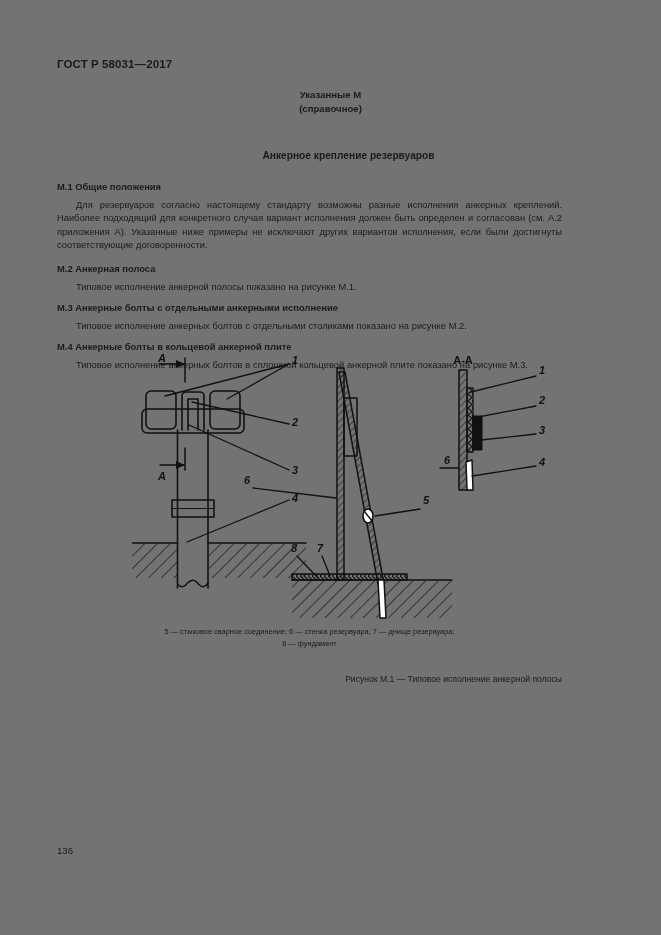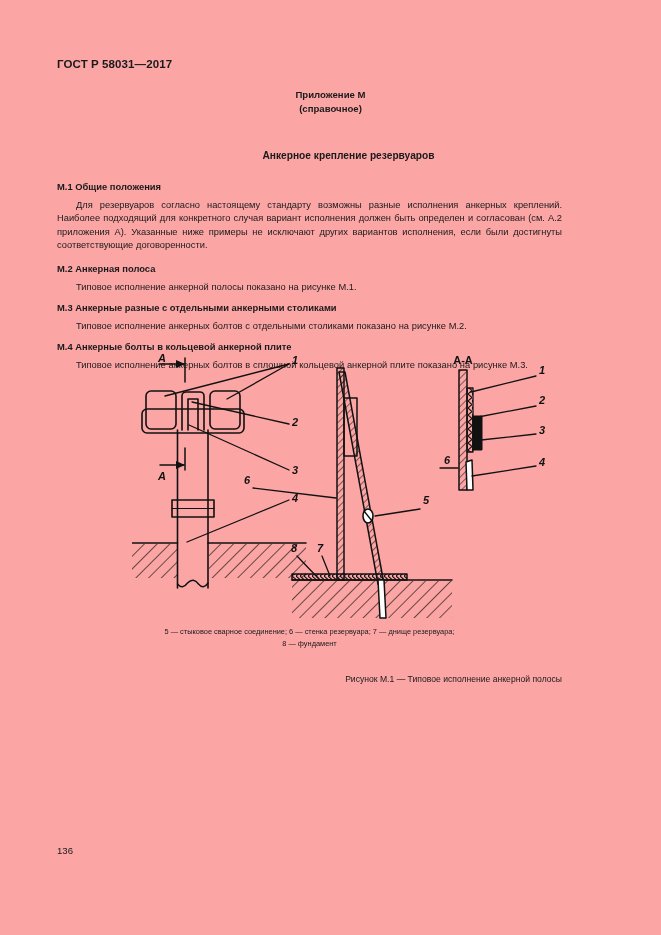--- a/index.html
+++ b/index.html
@@ -2,21 +2,21 @@
 <html><head>
 <meta charset="utf-8">
 <style>
   html,body{margin:0;padding:0;background:#ffffff;}
   body{
     width:661px;height:935px;position:relative;overflow:hidden;
     font-family:"Liberation Sans","DejaVu Sans",sans-serif;
     color:#1a1a1a;
     -webkit-font-smoothing:antialiased;
   }
-  .page{position:absolute;inset:0;background:#fca5a5;}
+  .page{position:absolute;inset:0;background:#737373;}
 
   .std-code{
     position:absolute;left:57px;top:58px;
     font-size:11.5px;font-weight:bold;letter-spacing:.1px;
     white-space:nowrap;
   }
 
   .appendix{
     position:absolute;left:0;right:0;top:88px;
     text-align:center;font-size:9.6px;font-weight:bold;
@@ -67,39 +67,39 @@
   }
 </style>
 </head>
 <body>
 
 <div class="page">
 
   <div class="std-code">ГОСТ Р 58031—2017</div>
 
   <div class="appendix">
-    <div>Приложение М</div>
+    <div>Указанные М</div>
     <div class="l2">(справочное)</div>
   </div>
 
   <div class="doc-title">Анкерное крепление резервуаров</div>
 
   <div class="body-wrap">
 
     <h3 class="sec">М.1 Общие положения</h3>
     <div class="sp6"></div>
     <p class="para">Для резервуаров согласно настоящему стандарту возможны разные исполнения анкерных креплений. Наиболее подходящий для конкретного случая вариант исполнения должен быть определен и согласован (см. А.2 приложения А). Указанные ниже примеры не исключают других вариантов исполнения, если были достигнуты соответствующие договоренности.</p>
 
     <div class="sp9"></div>
     <h3 class="sec">М.2 Анкерная полоса</h3>
     <div class="sp6"></div>
     <p class="para">Типовое исполнение анкерной полосы показано на рисунке М.1.</p>
 
     <div class="sp7"></div>
-    <h3 class="sec">М.3 Анкерные разные с отдельными анкерными столиками</h3>
+    <h3 class="sec">М.3 Анкерные болты с отдельными анкерными исполнение</h3>
     <div class="sp6"></div>
     <p class="para">Типовое исполнение анкерных болтов с отдельными столиками показано на рисунке М.2.</p>
 
     <div class="sp7"></div>
     <h3 class="sec">М.4 Анкерные болты в кольцевой анкерной плите</h3>
     <div class="sp6"></div>
     <p class="para">Типовое исполнение анкерных болтов в сплошной кольцевой анкерной плите показано на рисунке М.3.</p>
   </div>
 
   <div class="figure">

